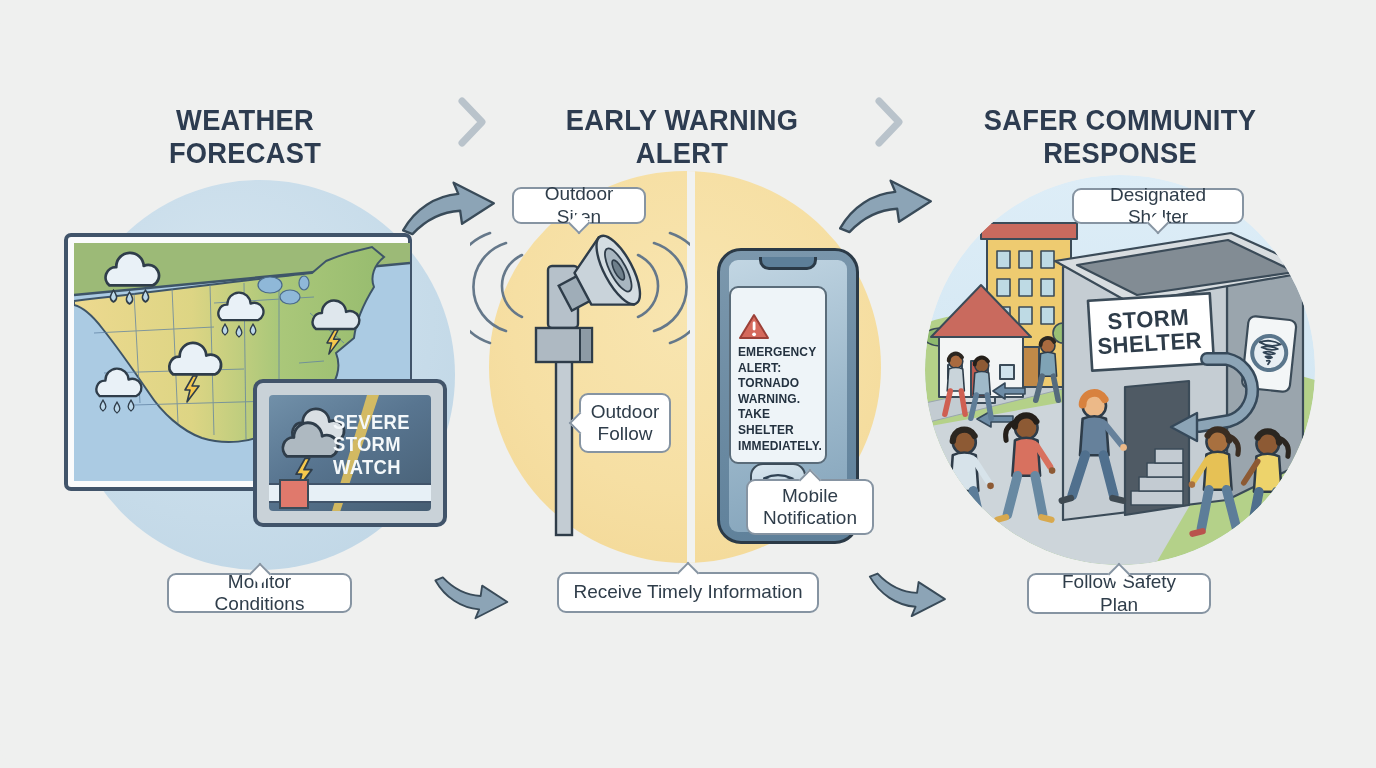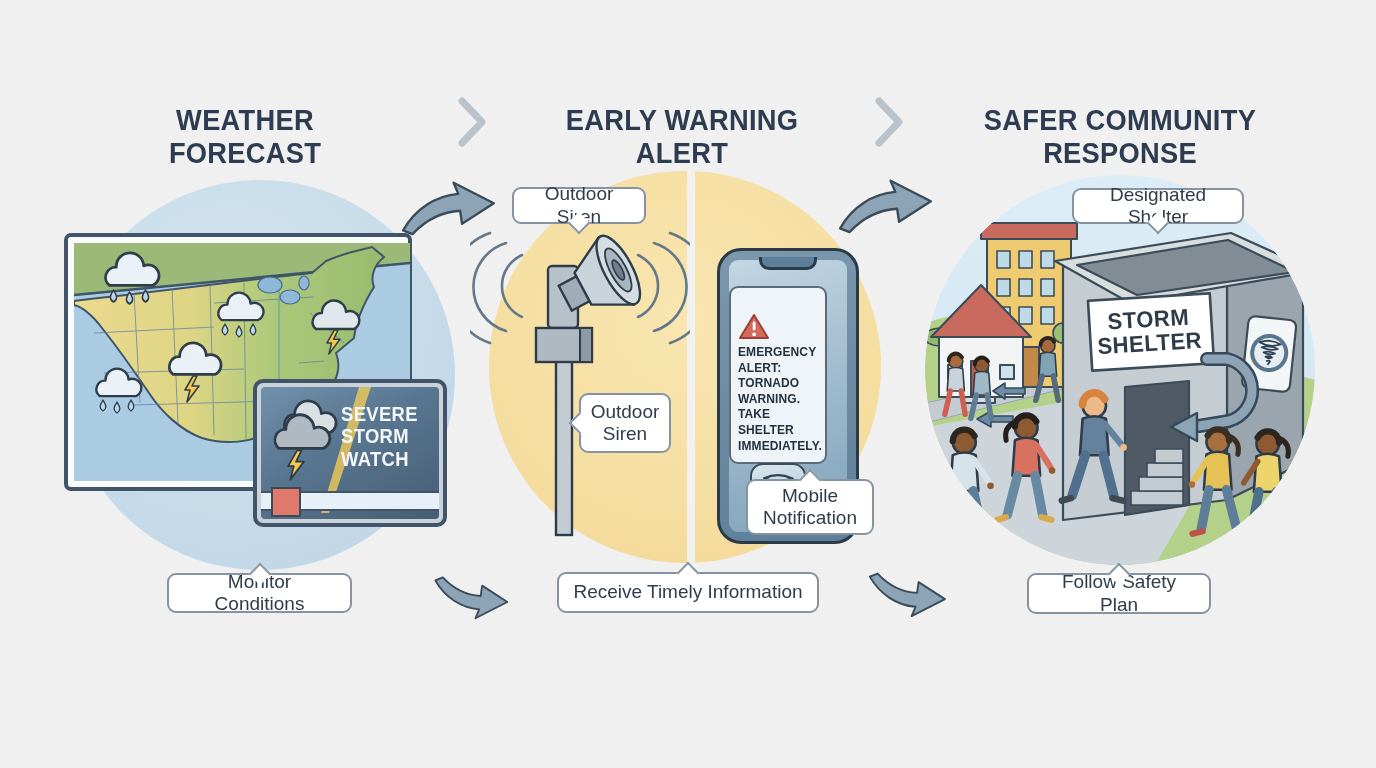--- a/index.html
+++ b/index.html
@@ -20,21 +20,21 @@
       color:#2f3d4a;font-size:19px;line-height:1.18;display:flex;align-items:center;
       justify-content:center;text-align:center;padding:3px 12px;box-sizing:border-box;
       white-space:pre-line;z-index:6;}
   .tail{position:absolute;width:14px;height:14px;background:#fff;transform:rotate(45deg);}
   .tail-b{bottom:-9px;left:calc(50% - 8px);border-right:2px solid #8694a2;border-bottom:2px solid #8694a2;}
   .tail-t{top:-9px;left:calc(50% - 8px);border-left:2px solid #8694a2;border-top:2px solid #8694a2;}
   .tail-l{left:-9px;top:calc(50% - 8px);border-left:2px solid #8694a2;border-bottom:2px solid #8694a2;}
   .monitor{position:absolute;left:64px;top:233px;width:348px;height:258px;background:#fafbfc;
       border:4px solid #41546a;border-radius:7px;padding:6px;box-sizing:border-box;z-index:2;}
   .tv{position:absolute;left:253px;top:379px;width:194px;height:148px;background:#c9d2d8;
-      border:4px solid #41546a;border-radius:10px;padding:4px;box-sizing:border-box;z-index:3;}
+      border:4px solid #41546a;border-radius:10px;padding:12px;box-sizing:border-box;z-index:3;}
   .tv-screen{position:relative;width:100%;height:100%;border-radius:4px;overflow:hidden;
       background:linear-gradient(150deg,#7190a9 0%,#587590 45%,#465e73 100%);}
   .tv-text{position:absolute;right:6px;top:16px;width:92px;color:#f4f8fa;font-size:20px;
       font-weight:700;line-height:1.12;text-align:left;transform:scaleX(.92);
       transform-origin:left top;white-space:pre-line;letter-spacing:.4px;}
   .ticker{position:absolute;left:0;bottom:8px;width:100%;height:16px;background:#e7f0f6;
       border-top:2px solid #41546a;border-bottom:2px solid #41546a;}
   .ticker-sq{position:absolute;left:10px;bottom:2px;width:26px;height:26px;background:#e0796c;
       border:2.5px solid #3b4b58;}
   .phone{position:absolute;left:717px;top:248px;width:142px;height:296px;z-index:3;
@@ -231,21 +231,21 @@
     <rect x="110" y="103" width="12" height="34" fill="#8d9aa5" stroke="#2e3c49" stroke-width="2"></rect>
   </svg>
 
   <div class="bubble" style="left:512px;top:187px;width:134px;height:37px;">
     <span>Outdoor Siren</span>
     <span class="tail tail-b"></span>
   </div>
 
   <div class="bubble" style="left:579px;top:393px;width:92px;height:60px;">
     <span>Outdoor
-Siren</span>
+Follow</span>
     <span class="tail tail-l"></span>
   </div>
 
   <div class="phone">
     <div class="phone-screen">
       <div class="alert-card">
         <svg width="32" height="28">
           <path d="M16,3 L30,26 H2 Z" fill="#d5695c" stroke="#9c4038" stroke-width="2" stroke-linejoin="round"></path>
           <rect x="14.7" y="9.5" width="2.8" height="9" rx="1.4" fill="#fff"></rect>
           <circle cx="16.1" cy="22.3" r="1.9" fill="#fff"></circle>

